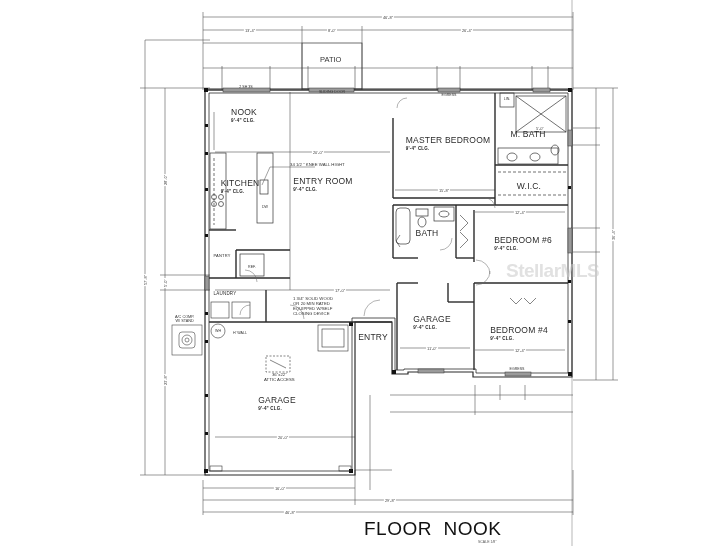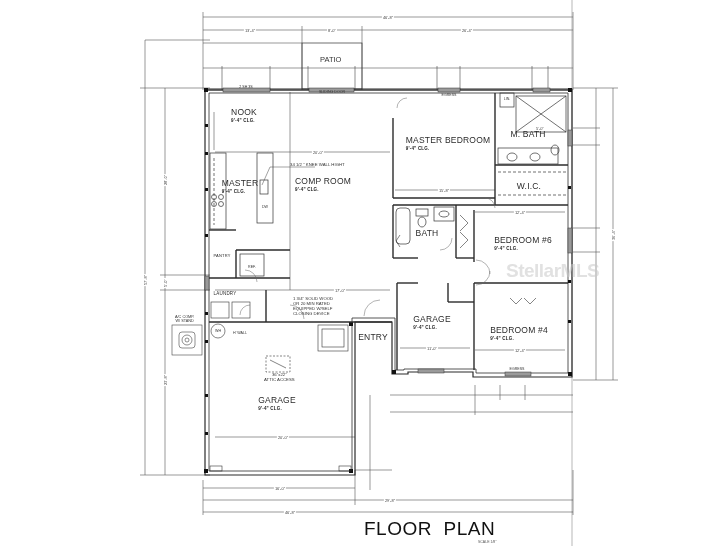--- a/index.html
+++ b/index.html
@@ -224,22 +224,22 @@
   <g fill="none" stroke="#444" stroke-width="0.5">
     <line x1="270" y1="167" x2="288" y2="167"></line>
     <line x1="288" y1="167" x2="315" y2="167"></line>
     <line x1="270" y1="167" x2="262" y2="185"></line>
   </g>
 </svg>
 
 <div class="patio-label">PATIO</div>
 
 <div class="room-label" style="left:244px;top:115px"><span>NOOK</span><span class="room-sub">9'-4" CLG.</span></div>
-<div class="room-label" style="left:240px;top:186px"><span>MASTER</span><span class="room-sub">9'-4" CLG.</span></div>
-<div class="room-label" style="left:323px;top:184px"><span>COMP ROOM</span><span class="room-sub">9'-4" CLG.</span></div>
+<div class="room-label" style="left:240px;top:186px"><span>KITCHEN</span><span class="room-sub">9'-4" CLG.</span></div>
+<div class="room-label" style="left:323px;top:184px"><span>ENTRY ROOM</span><span class="room-sub">9'-4" CLG.</span></div>
 <div class="room-label" style="left:448px;top:143px"><span>MASTER BEDROOM</span><span class="room-sub">9'-4" CLG.</span></div>
 <div class="room-label" style="left:528px;top:134px"><span>M. BATH</span></div>
 <div class="room-label" style="left:529px;top:186px"><span>W.I.C.</span></div>
 <div class="room-label" style="left:427px;top:233px"><span>BATH</span></div>
 <div class="room-label" style="left:523px;top:243px"><span>BEDROOM #6</span><span class="room-sub">9'-4" CLG.</span></div>
 <div class="room-label" style="left:432px;top:322px"><span>GARAGE</span><span class="room-sub">9'-4" CLG.</span></div>
 <div class="room-label" style="left:519px;top:333px"><span>BEDROOM #4</span><span class="room-sub">9'-4" CLG.</span></div>
 <div class="room-label" style="left:225px;top:294px;font-size:4.5px"><span>LAUNDRY</span></div>
 <div class="room-label" style="left:222px;top:256px;font-size:4px"><span>PANTRY</span></div>
 <div class="room-label" style="left:373px;top:337px"><span>ENTRY</span></div>
@@ -287,14 +287,14 @@
 <div class="dim" style="left:444px;top:190px">15'-8"</div>
 <div class="dim" style="left:520px;top:212px">12'-4"</div>
 <div class="dim" style="left:432px;top:348px">11'-0"</div>
 <div class="dim" style="left:520px;top:350px">12'-4"</div>
 <div class="dim" style="left:283px;top:437px">20'-0"</div>
 <div class="dim" style="left:340px;top:290px">17'-0"</div>
 <div class="dim" style="left:540px;top:128px">5'-0"</div>
 
 <div class="watermark">StellarMLS</div>
 
-<div class="title">FLOOR  PLAN</div>
+<div class="title">FLOOR  NOOK</div>
 <div class="scale">SCALE 1/8"</div>
 
 </body></html>

